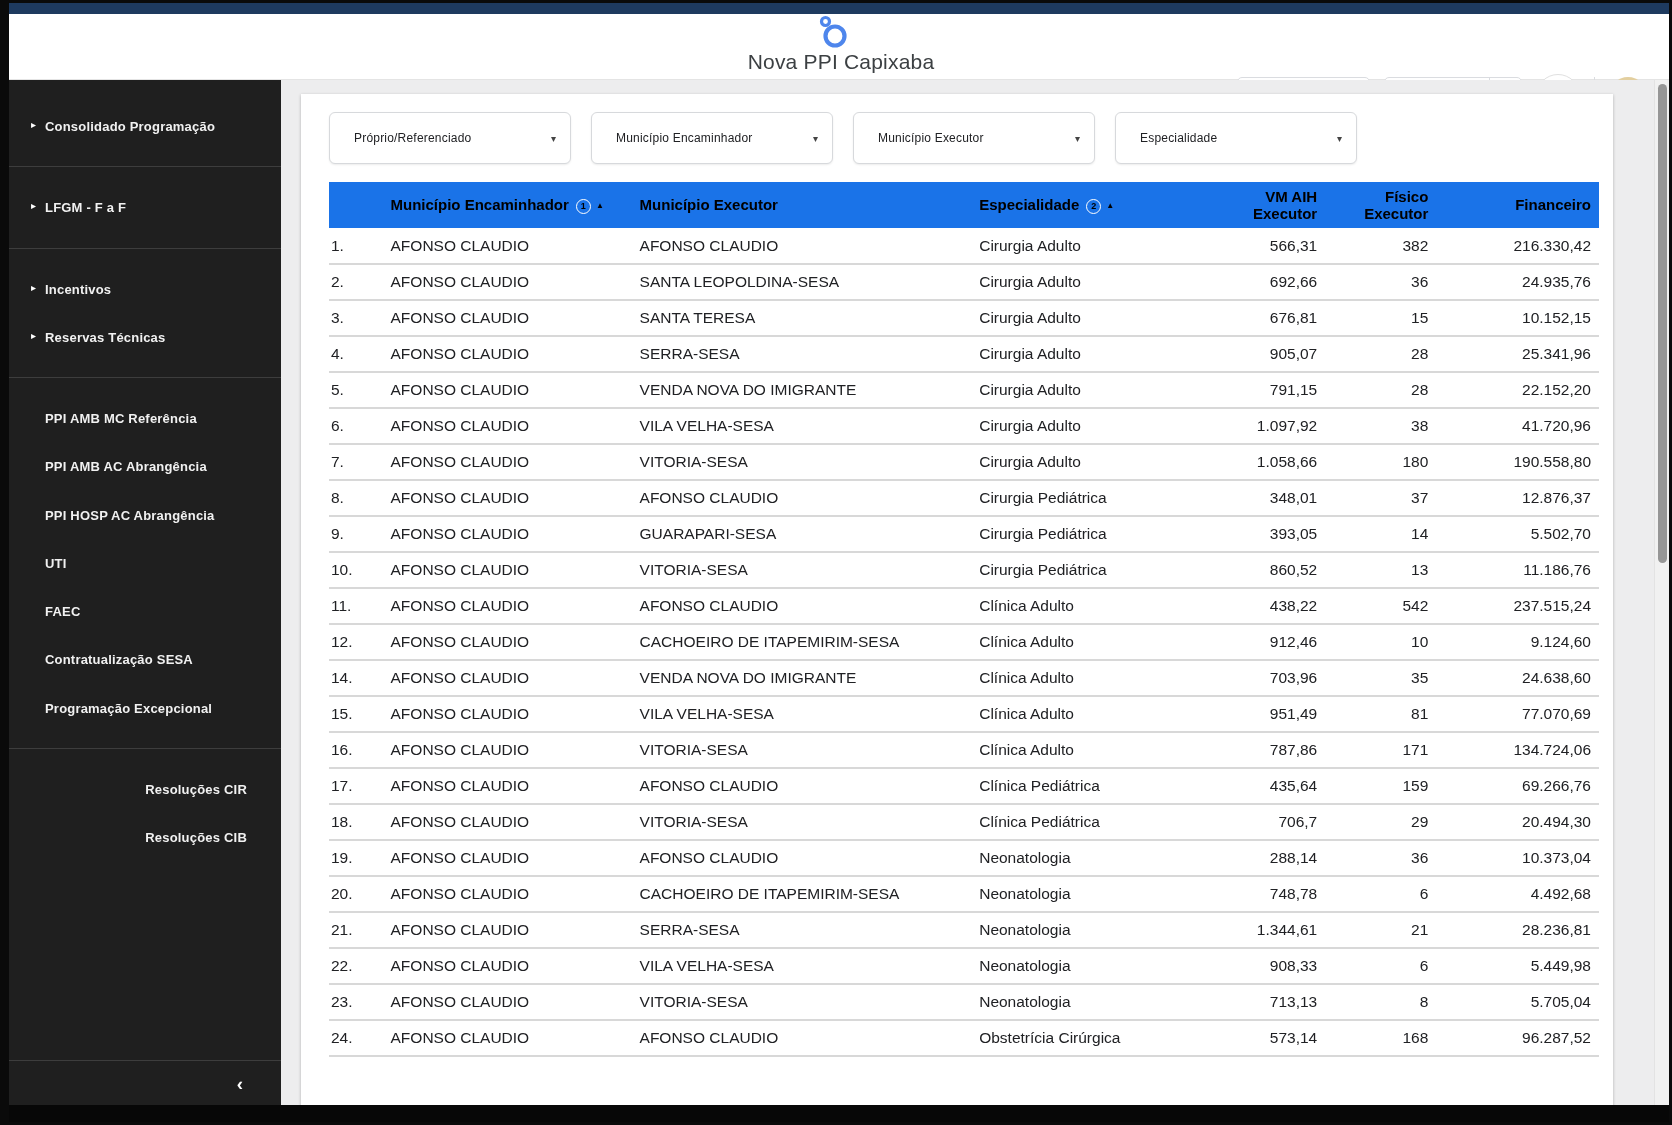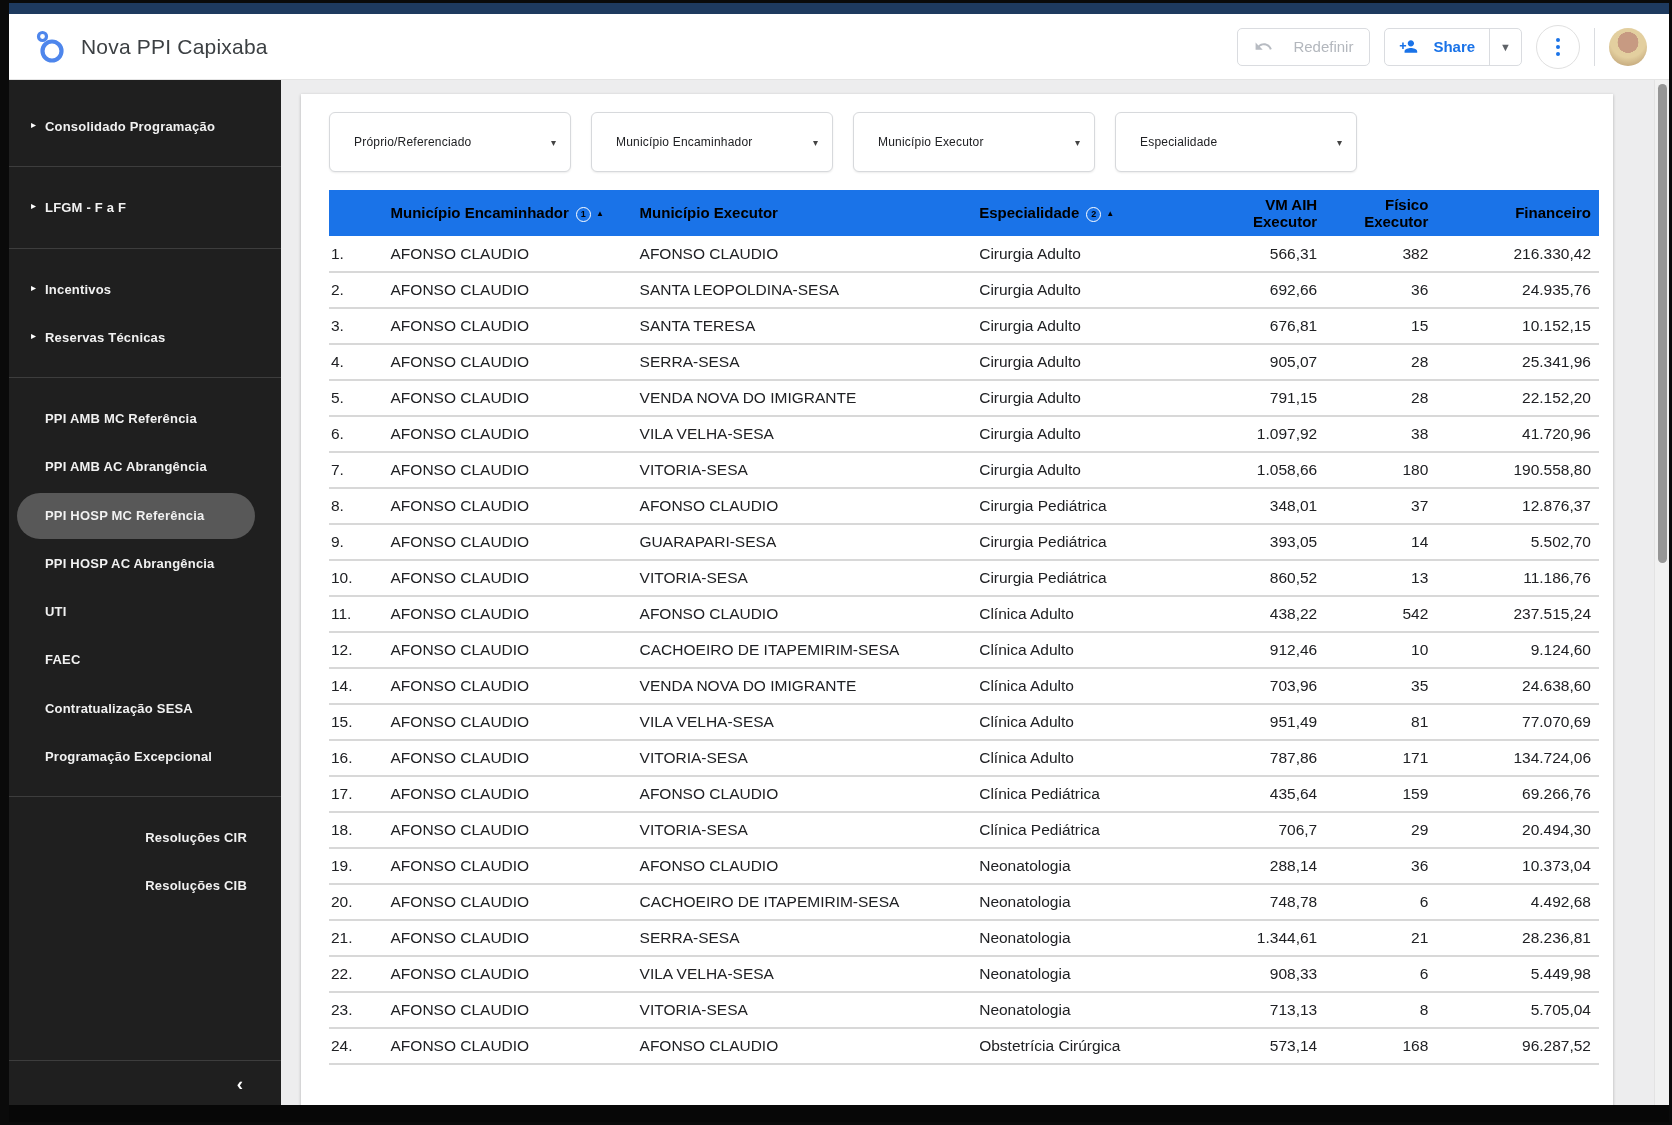--- a/index.html
+++ b/index.html
@@ -12,21 +12,21 @@
   .frame {
     position:relative; width:1672px; height:1125px;
     border:3px solid #0a0a0a; border-left-width:9px;
     background:#fff; overflow:hidden;
   }
   
   .topbar { height:11px; background:#1e3a5f; }
   
   .app-header {
     height:66px; background:#fff; border-bottom:1px solid #e4e4e4;
-    display:flex; align-items:center; padding:0 22px 0 26px;
+    display:flex; align-items:center; padding:0 22px 0 26px;flex-direction:column;
   }
   .logo { width:30px; height:36px; margin-right:16px; flex:none; }
   .app-title { font-size:21px; color:#3c4043; letter-spacing:.2px; }
   .header-actions { margin-left:auto; display:flex; align-items:center; gap:14px; }
   .btn-outline {
     display:flex; align-items:center; gap:20px; height:38px;
     border:1px solid #dadce0; border-radius:5px; background:#fff;
     padding:0 16px; font-size:15px; cursor:pointer;
   }
   .btn-redefinir { color:#b3b7bd; font-weight:500; }
@@ -72,21 +72,21 @@
   
   .main { flex:1; background:#ededee; padding:14px 56px 0 20px; overflow:hidden; }
   .card {
     background:#fff; height:calc(100% + 20px);
     box-shadow:0 1px 3px rgba(0,0,0,.25);
     padding:18px 14px 0 28px;
   }
   .page-title { font-size:27px; font-weight:400; color:#202124; margin:0 0 14px 8px; letter-spacing:.2px; }
   .filters { display:flex; gap:20px; margin:0 0 18px 0; }
   .filter-chip {
-    width:242px; height:60px; background:#fff; border:1px solid #d7d9dc;
+    width:242px; height:52px; background:#fff; border:1px solid #d7d9dc;
     border-radius:6px; box-shadow:0 1px 2px rgba(0,0,0,.08);
     display:flex; align-items:center; padding:0 14px 0 24px; cursor:pointer;
   }
   .filter-label { font-size:12px; color:#202124; font-weight:500; letter-spacing:.2px; }
   .filter-caret { margin-left:auto; color:#444; font-size:10px; }
   
   table { width:100%; border-collapse:collapse; table-layout:fixed; }
   thead th {
     background:#1a73e8; color:#000000; font-size:15px; font-weight:700;
     text-align:left; vertical-align:middle; padding:5px 8px; height:46px;
@@ -174,21 +174,20 @@
           <div class="side-group">
             <div class="side-item"><span class="side-caret">▸</span><span>LFGM - F a F</span></div>
           </div>
           <div class="side-group">
             <div class="side-item"><span class="side-caret">▸</span><span>Incentivos</span></div>
             <div class="side-item"><span class="side-caret">▸</span><span>Reservas Técnicas</span></div>
           </div>
           <div class="side-group">
             <div class="side-item"><span>PPI AMB MC Referência</span></div>
             <div class="side-item"><span>PPI AMB AC Abrangência</span></div>
-            <div class="side-item active"><span>PPI HOSP MC Referência</span></div>
             <div class="side-item"><span>PPI HOSP AC Abrangência</span></div>
             <div class="side-item"><span>UTI</span></div>
             <div class="side-item"><span>FAEC</span></div>
             <div class="side-item"><span>Contratualização SESA</span></div>
             <div class="side-item"><span>Programação Excepcional</span></div>
           </div>
           <div class="side-group">
             <div class="side-item"><span>Resoluções CIR</span></div>
             <div class="side-item"><span>Resoluções CIB</span></div>
           </div>

